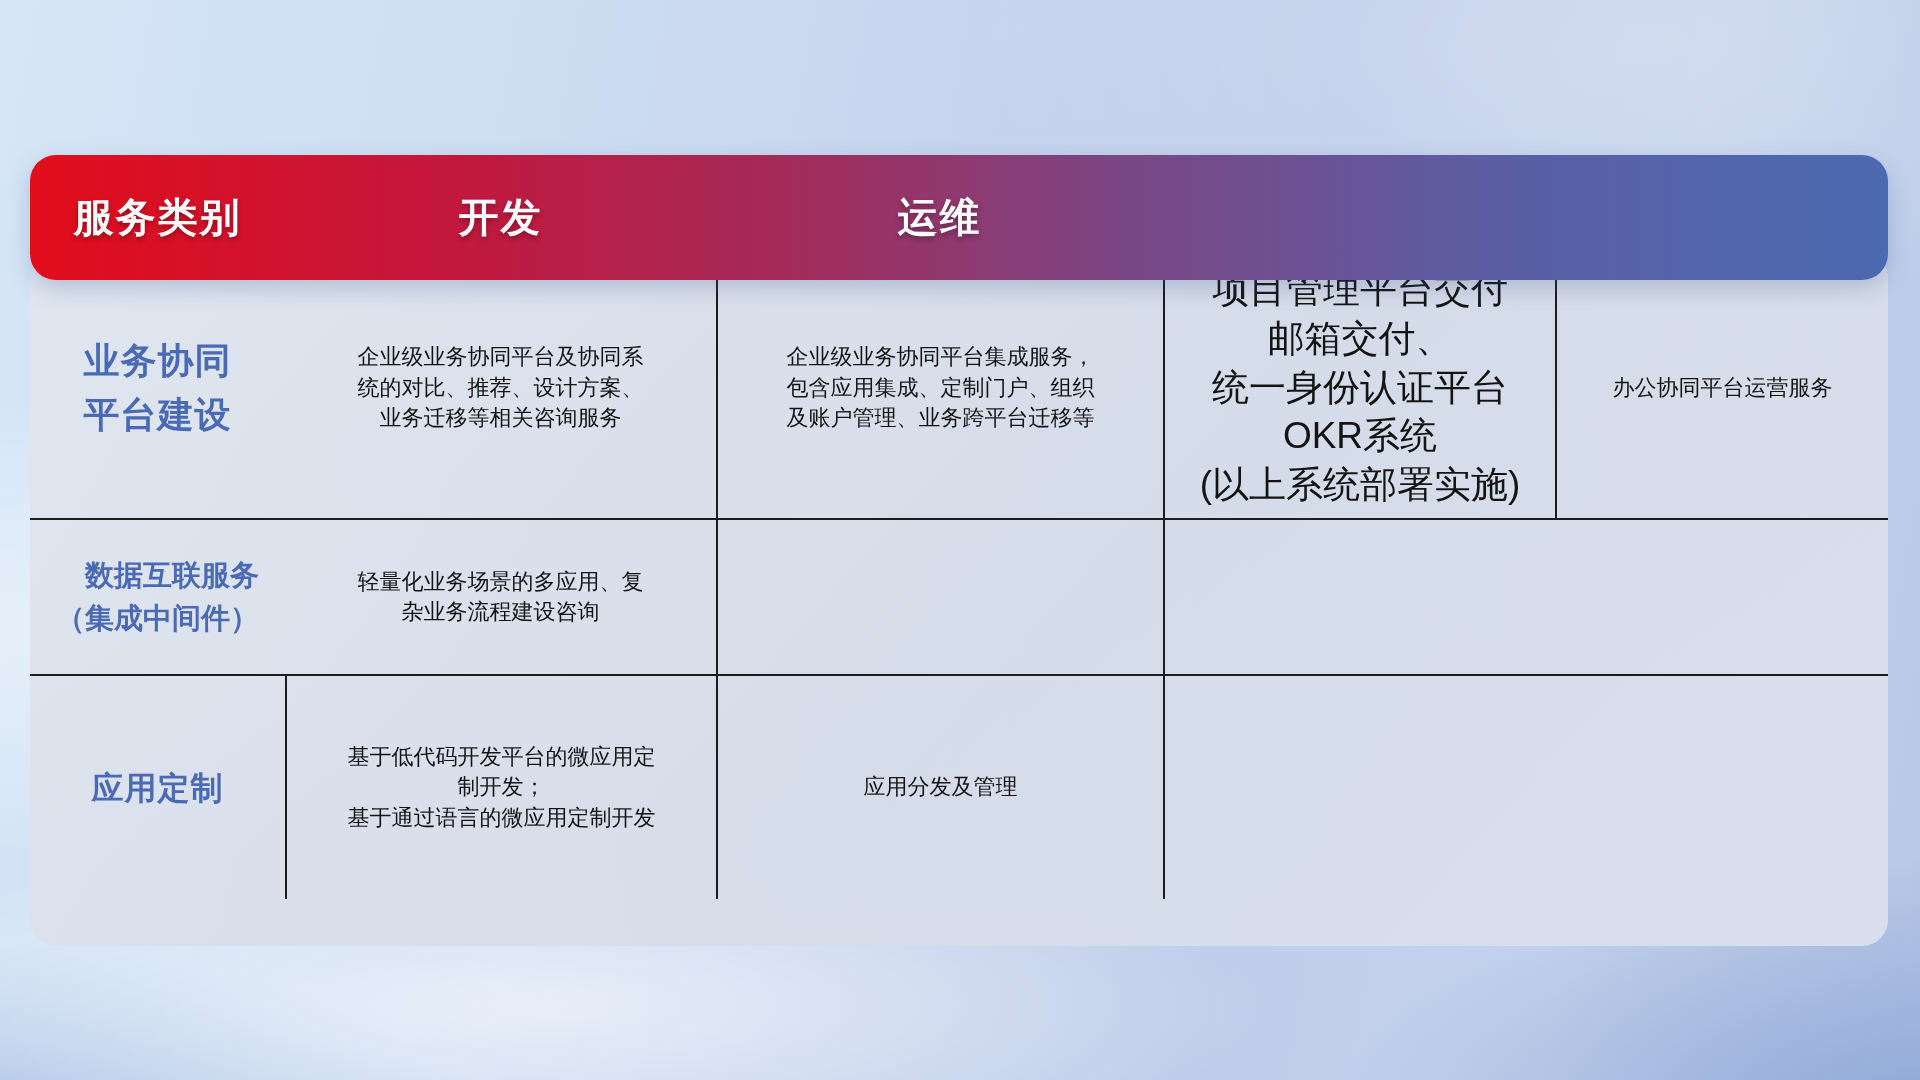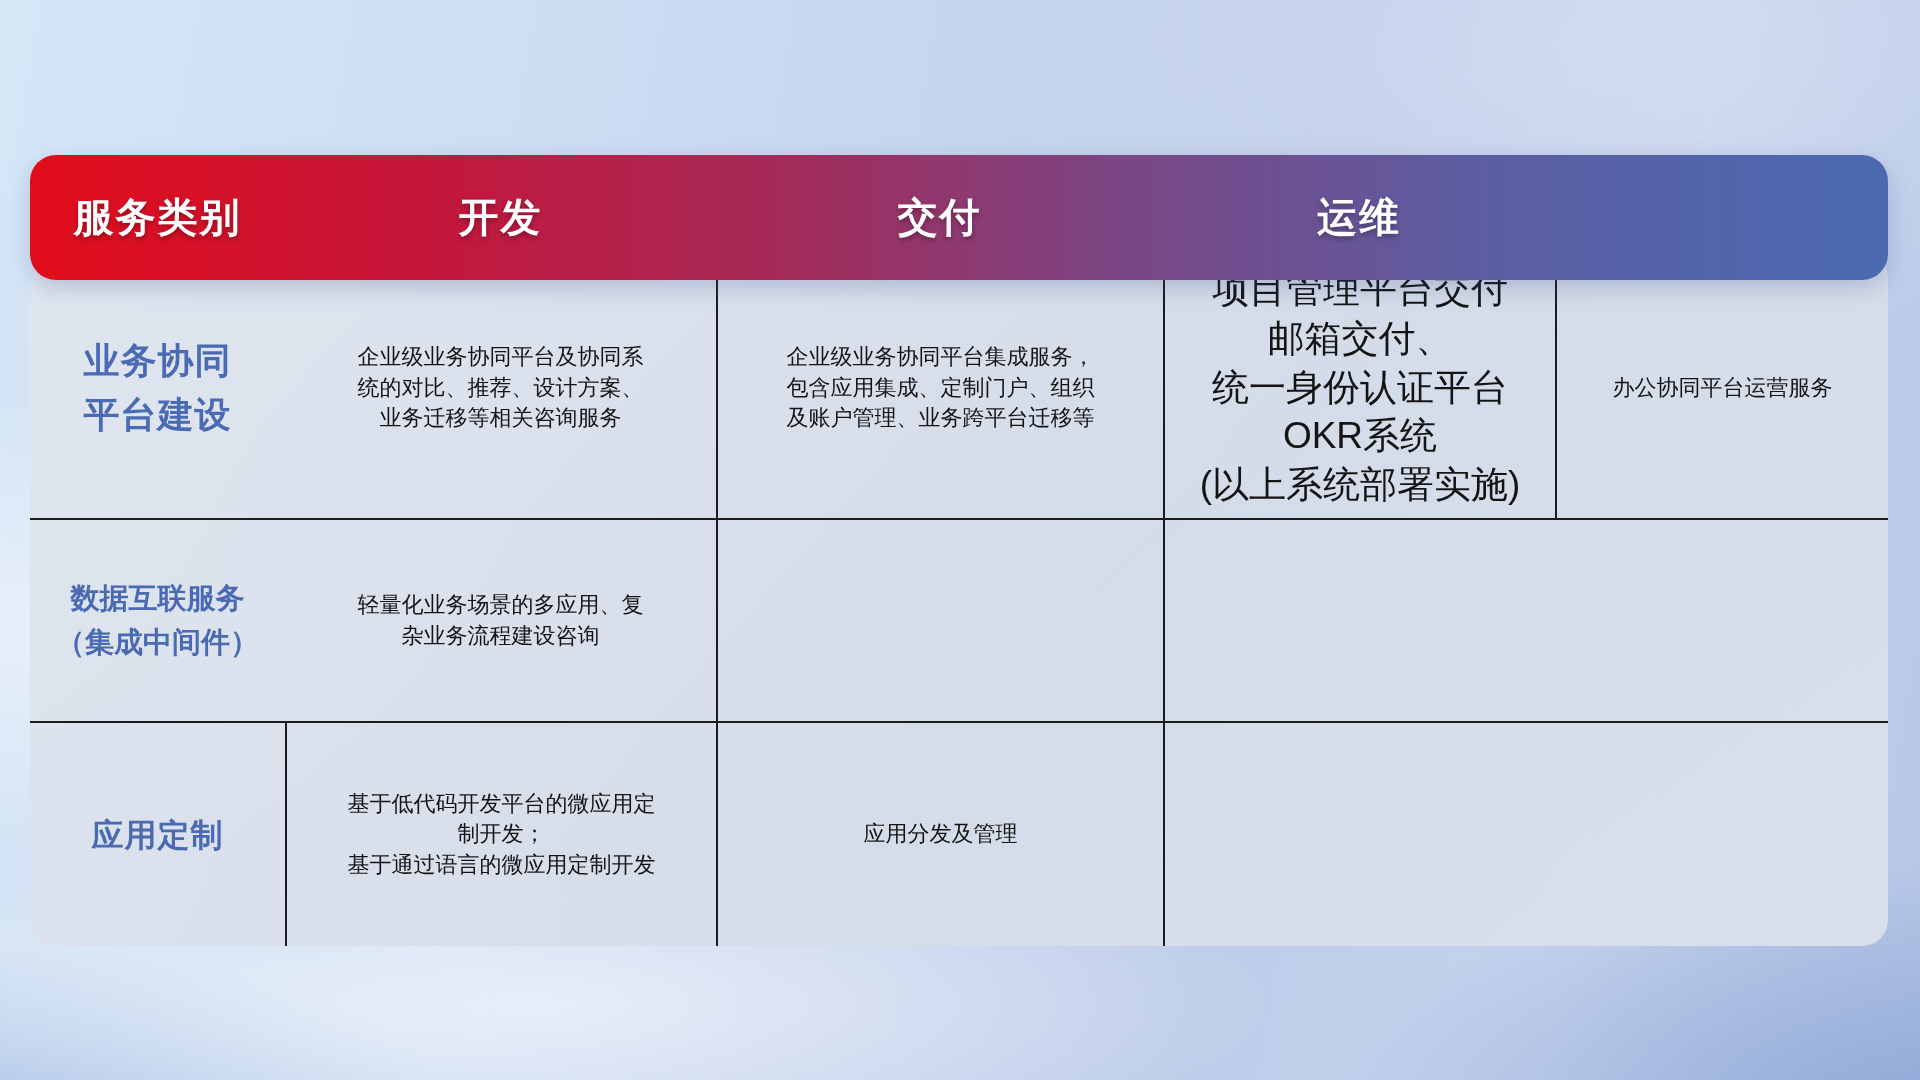--- a/index.html
+++ b/index.html
@@ -54,21 +54,21 @@
     overflow: hidden;
     z-index: 1;
     background: linear-gradient(135deg, rgba(224,230,239,0.96) 0%, rgba(214,221,233,0.94) 55%, rgba(218,224,236,0.96) 100%);
   }
 
   .row {
     display: grid;
     grid-template-columns: 255px 431px 447px 392px 333px;
   }
   .row-0 { height: 266px; padding-top: 6px; }
-  .row-1 { height: 203px; border-top: 2px solid #1c1c1e; }
+  .row-1 { height: 156px; border-top: 2px solid #1c1c1e; }
   .row-2 { height: 225px; border-top: 2px solid #1c1c1e; }
 
   .cell {
     display: flex;
     align-items: center;
     justify-content: center;
     text-align: center;
     padding: 6px 16px;
     font-size: 22px;
     color: #141414;
@@ -76,37 +76,37 @@
     white-space: pre-line;
   }
   .cell.bordered { border-left: 2px solid #1c1c1e; }
 
   .cat {
     color: #4a6ab4;
     font-weight: bold;
     line-height: 1.5;
     letter-spacing: 1px;
     padding: 6px 8px;
+    text-align: right;
   }
   .row-0 .cat { font-size: 36px; }
   .row-1 .cat { font-size: 29px; letter-spacing: 0; }
   .row-2 .cat { font-size: 32px; }
 
   .delivery-tight { line-height: 1.32; font-size: 37px; }
 </style>
 </head>
 <body>
 
 <div class="slide">
   <div class="tbl">
 
     <div class="tbl-header">
       <div class="hcell">服务类别</div>
       <div class="hcell">开发</div>
-      <div class="hcell">交付</div>
       <div class="hcell">运维</div>
     </div>
 
     <div class="tbl-body">
 
       <div class="row row-0">
         <div class="cell cat">业务协同
 平台建设</div>
         <div class="cell">企业级业务协同平台及协同系
 统的对比、推荐、设计方案、

